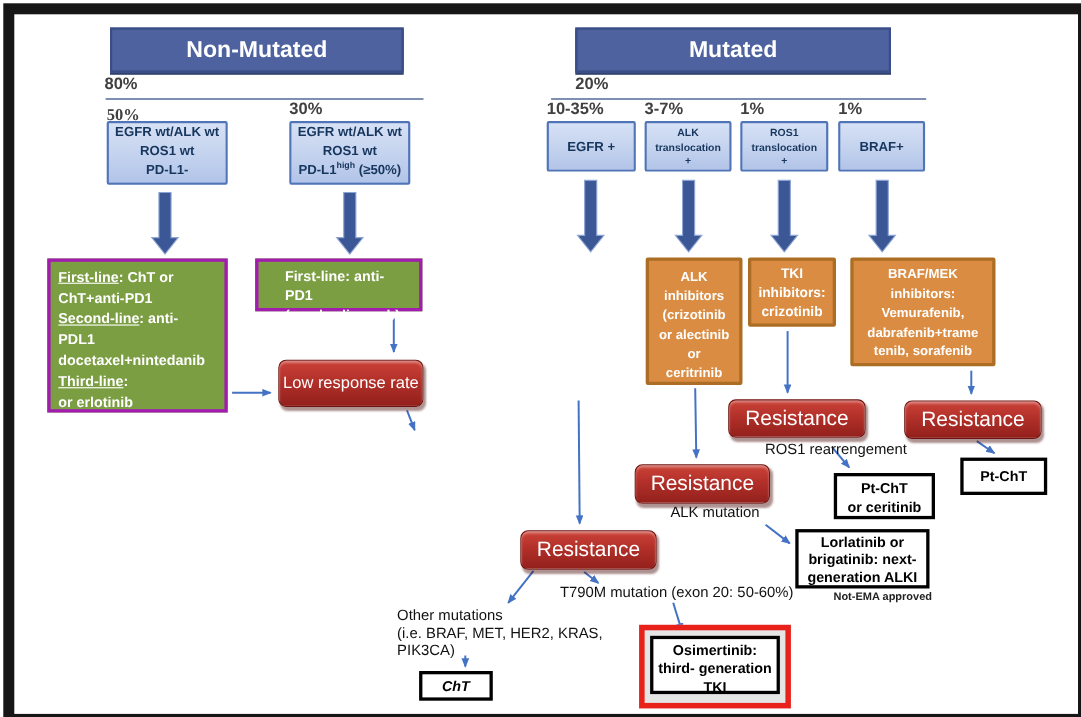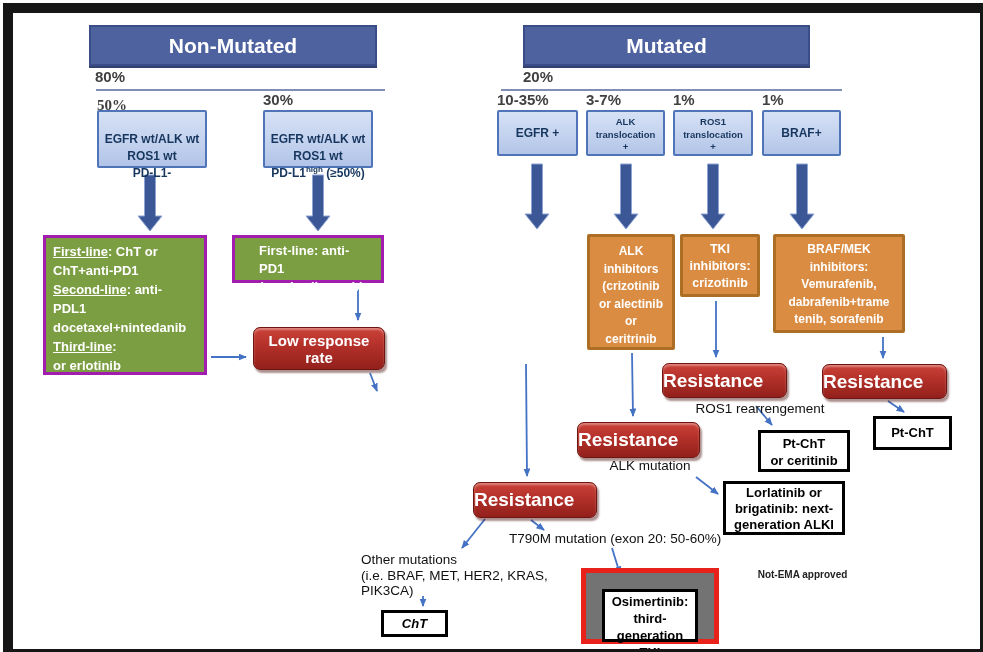--- a/index.html
+++ b/index.html
@@ -7,43 +7,43 @@
   .stage{position:relative;width:983px;height:652px;background:#fff;overflow:hidden;}
   .frame{position:absolute;left:3px;top:3px;width:967px;height:636px;border:10px solid #161616;pointer-events:none;z-index:50;}
   .overlay{position:absolute;left:0;top:0;width:983px;height:652px;z-index:1;}
   .abs{position:absolute;box-sizing:border-box;z-index:2;}
   .hdr{background:#4D629E;border:2px solid #3B4D86;color:#fff;font-size:21px;font-weight:bold;
        display:flex;align-items:center;justify-content:center;box-shadow:0 2px 0 #32416f;}
   .pct{font-size:15px;font-weight:600;color:#404040;text-align:left;}
   .bluebox{background:linear-gradient(180deg,#d6e1f5 0%,#c3d2ee 55%,#b2c4e8 100%);
            border:2px solid #4F74B8;border-radius:2px;color:#17365E;font-weight:bold;text-align:center;}
   .bluebox .ln{display:block;}
-  .blue-lg{font-size:12px;line-height:17px;padding-top:19px;}
+  .blue-lg{font-size:12px;line-height:17px;padding-top:0;}
   .blue-sm{font-size:9.5px;line-height:12.5px;padding-top:4px;}
   .blue-one{font-size:12px;display:flex;align-items:center;justify-content:center;}
   .sup{font-size:8px;vertical-align:super;line-height:0;}
   .greenbox{background:#7C9E43;border:3px solid #a21caf;color:#fff;font-weight:bold;font-size:13px;}
   .g1{line-height:19px;padding:4px 7px;}
   .g2{line-height:18px;padding:4px 24px;}
   .u{text-decoration:underline;}
   .redbox{background:linear-gradient(180deg,#cb4238 0%,#b23029 45%,#93201c 100%);
-          border:1px solid #6e1511;border-radius:7px;color:#fff;font-weight:bold;text-align:center;
+          border:1px solid #6e1511;border-radius:7px;color:#fff;font-weight:normal;text-align:center;
           box-shadow:inset 0 2px 2px rgba(255,255,255,.35), 2px 3px 2px rgba(70,12,9,.45);
-          display:flex;align-items:center;justify-content:flex-start;}
+          display:flex;align-items:center;justify-content:center;}
   .res{font-size:19px;}
   .lowres{font-size:15px;}
   .orangebox{background:#DB8C43;border:3px solid #AC6E24;border-radius:2px;color:#fff;font-weight:bold;}
   .o-center{text-align:center;}
   .o-center .ln{display:block;}
   .whitebox{background:#fff;border:3px solid #000;color:#000;font-weight:600;text-align:center;}
   .whitebox .ln{display:block;}
   .lbl{font-size:13.5px;color:#111;z-index:3;}
   .lbl-c{text-align:center;}
-  .notema{font-size:10px;font-weight:bold;color:#222;text-align:center;margin-top:32px;}
-  .osi-red{border:5px solid #E8211A;background:#737373;padding:16px;}
+  .notema{font-size:10px;font-weight:bold;color:#222;text-align:center;}
+  .osi-red{border:5px solid #E8211A;background:#e5e5e5;padding:5px;}
   .osi-inner{border:3px solid #000;background:#fff;font-size:13px;font-weight:600;
              text-align:center;line-height:17px;padding-top:1px;height:53px;box-sizing:border-box;}
   .osi-inner .ln{display:block;}
 </style>
 </head>
 <body>
 
 <div class="stage">
 
   <svg class="overlay" viewBox="0 0 983 652" xmlns="http://www.w3.org/2000/svg">
@@ -76,21 +76,21 @@
       <line x1="756" y1="406" x2="772" y2="425"></line>
       <line x1="888" y1="401" x2="904" y2="412"></line>
       <line x1="696" y1="477" x2="718" y2="494"></line>
       <line x1="485" y1="519" x2="462" y2="548"></line>
       <line x1="531" y1="520" x2="544" y2="530"></line>
       <line x1="612" y1="548" x2="620" y2="574"></line>
       <line x1="423" y1="596" x2="423" y2="606"></line>
     </g>
   </svg>
 
-  <div class="abs hdr" style="left:89px;top:25px;width:288px;height:41px;">
+  <div class="abs hdr" style="left:100px;top:25px;width:267px;height:41px;">
     <span>Non-Mutated</span>
   </div>
   <div class="abs pct" style="left:95px;top:68px;width:287px;">80%</div>
   <div class="abs pct" style="left:97px;top:97px;width:110px;font-family:Liberation Serif, serif;">50%</div>
   <div class="abs pct" style="left:263px;top:91px;width:110px;">30%</div>
 
   <div class="abs bluebox blue-lg" style="left:97px;top:110px;width:110px;height:58px;">
     <span class="ln">EGFR wt/ALK wt</span>
     <span class="ln">ROS1 wt</span>
     <span class="ln">PD-L1-</span>

